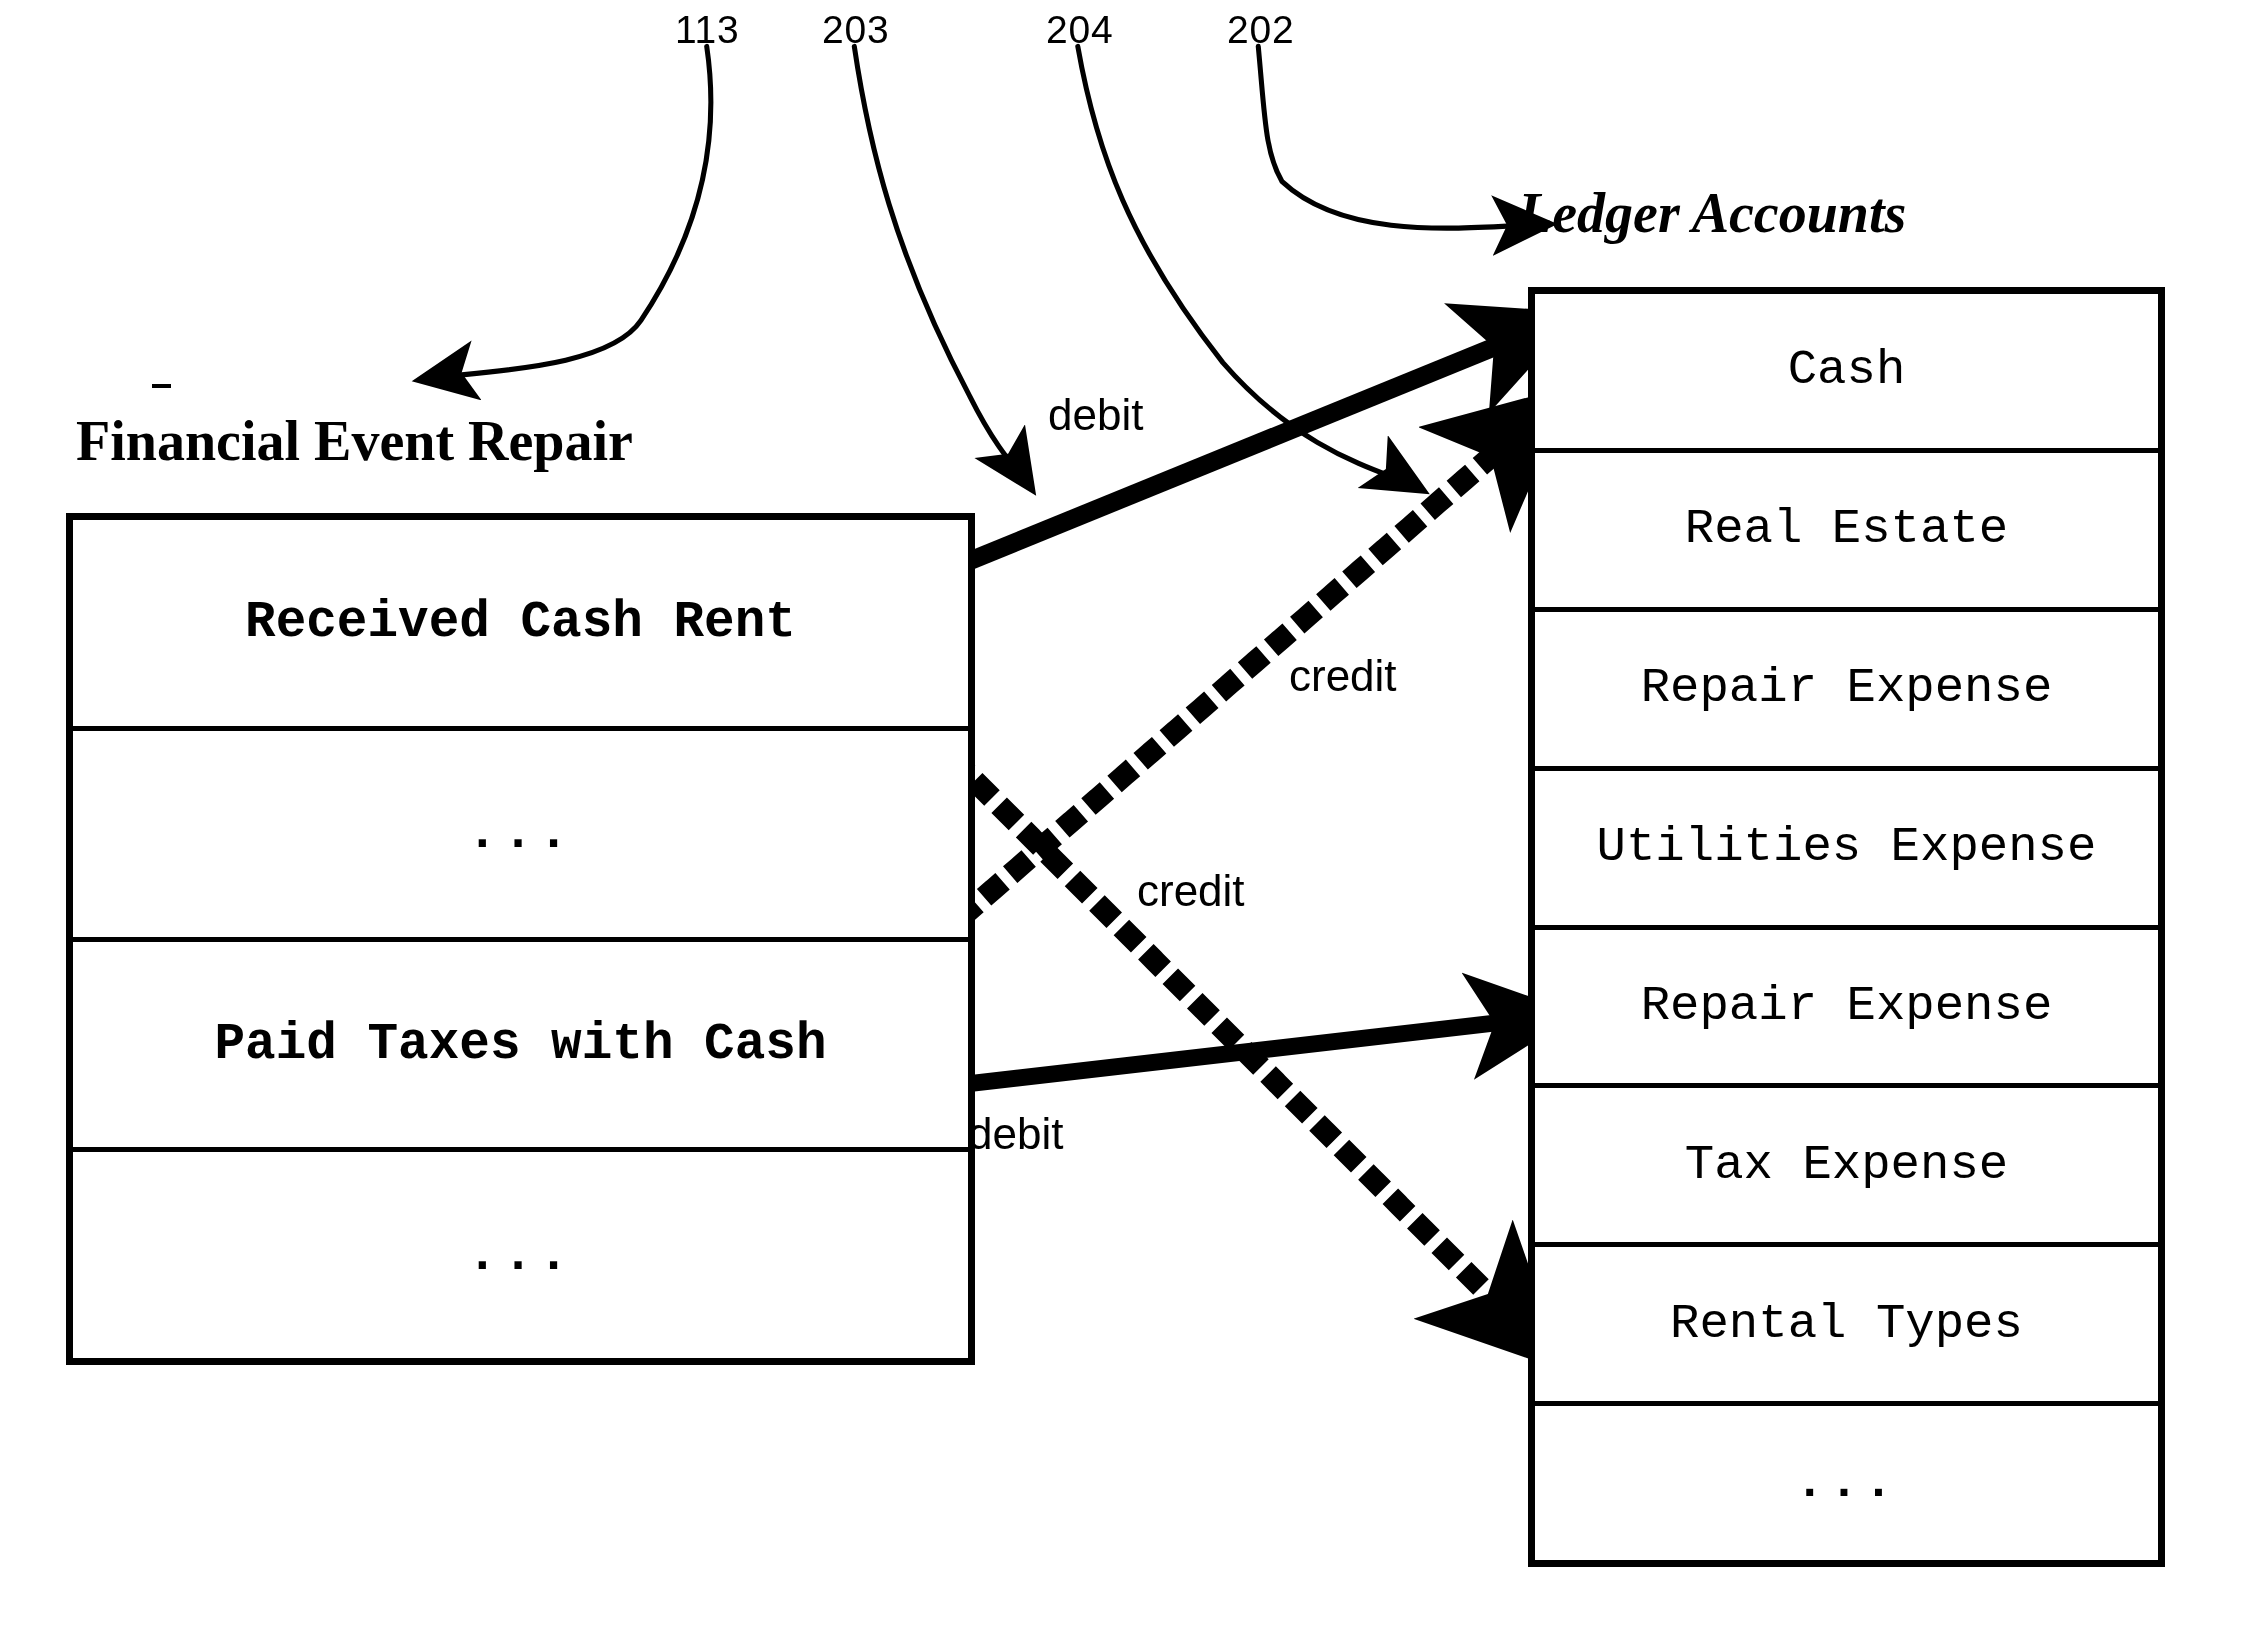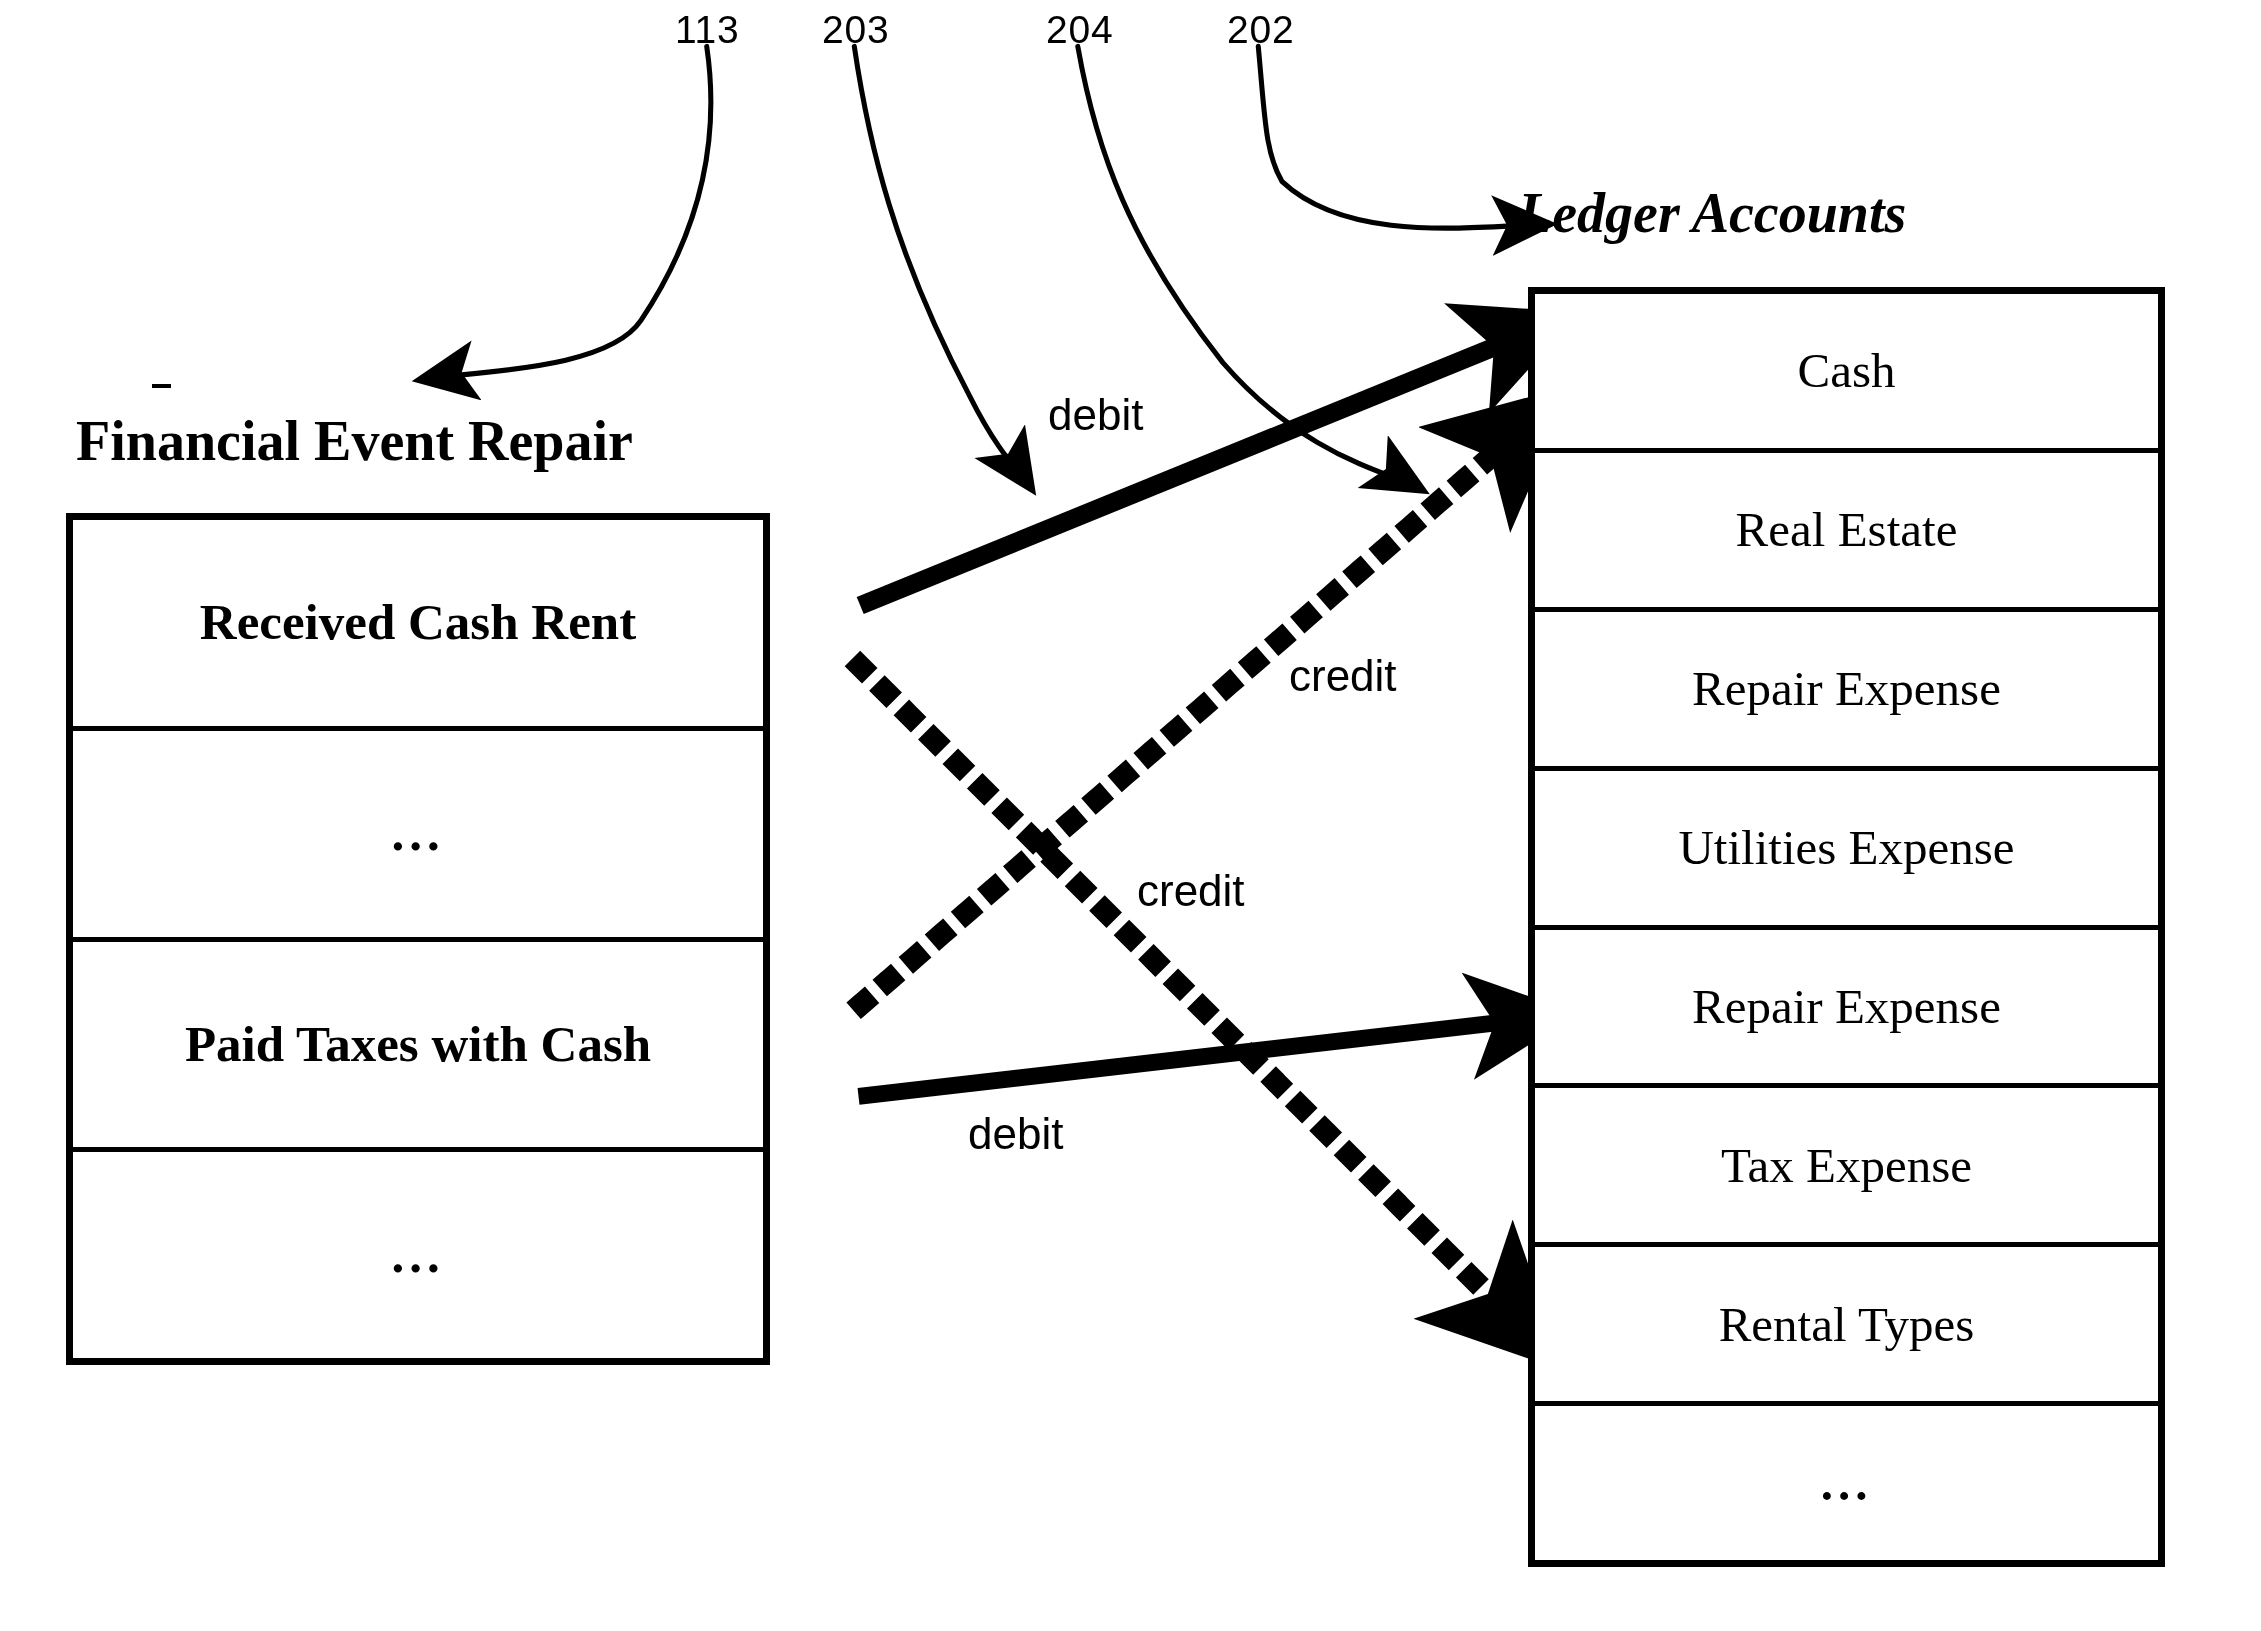--- a/index.html
+++ b/index.html
@@ -65,21 +65,21 @@
     display: flex;
     align-items: center;
     justify-content: center;
     background: #ffffff;
     overflow: hidden;
   }
   .table-row:last-child {
     border-bottom: none;
   }
   .cell-text {
-    font-family: Liberation Serif, serif;
+    font-family: Liberation Mono, monospace;
     font-size: 51px;
     line-height: 1;
     color: #000;
     white-space: nowrap;
     text-align: right;
   }
   .cell-text.emphasis {
     font-weight: bold;
   }
   .cell-text.ellipsis {
@@ -164,21 +164,21 @@
   <div class="ref-num" style="left:1046px; top:8.4px;">204</div>
 
   <div class="ref-num" style="left:1227px; top:8.4px;">202</div>
 
   <div class="artifact-tick" style="left:152px; top:384px; width:18.6px; height:4.2px;"></div>
 
   <div class="group-caption" style="left:76px; top:409px;">Financial Event Repair</div>
 
   <div class="group-caption" style="left:1518px; top:181px;font-style:italic;">Ledger Accounts</div>
 
-  <div class="table-box" id="event-types-box" style="left:66px; top:513px; width:704px; height:852px;">
+  <div class="table-box" id="event-types-box" style="left:66px; top:513px; width:909px; height:852px;">
 
     <div class="table-row">
       <span class="cell-text emphasis">Received Cash Rent</span>
     </div>
 
     <div class="table-row">
       <span class="cell-text ellipsis">...</span>
     </div>
 
     <div class="table-row">

